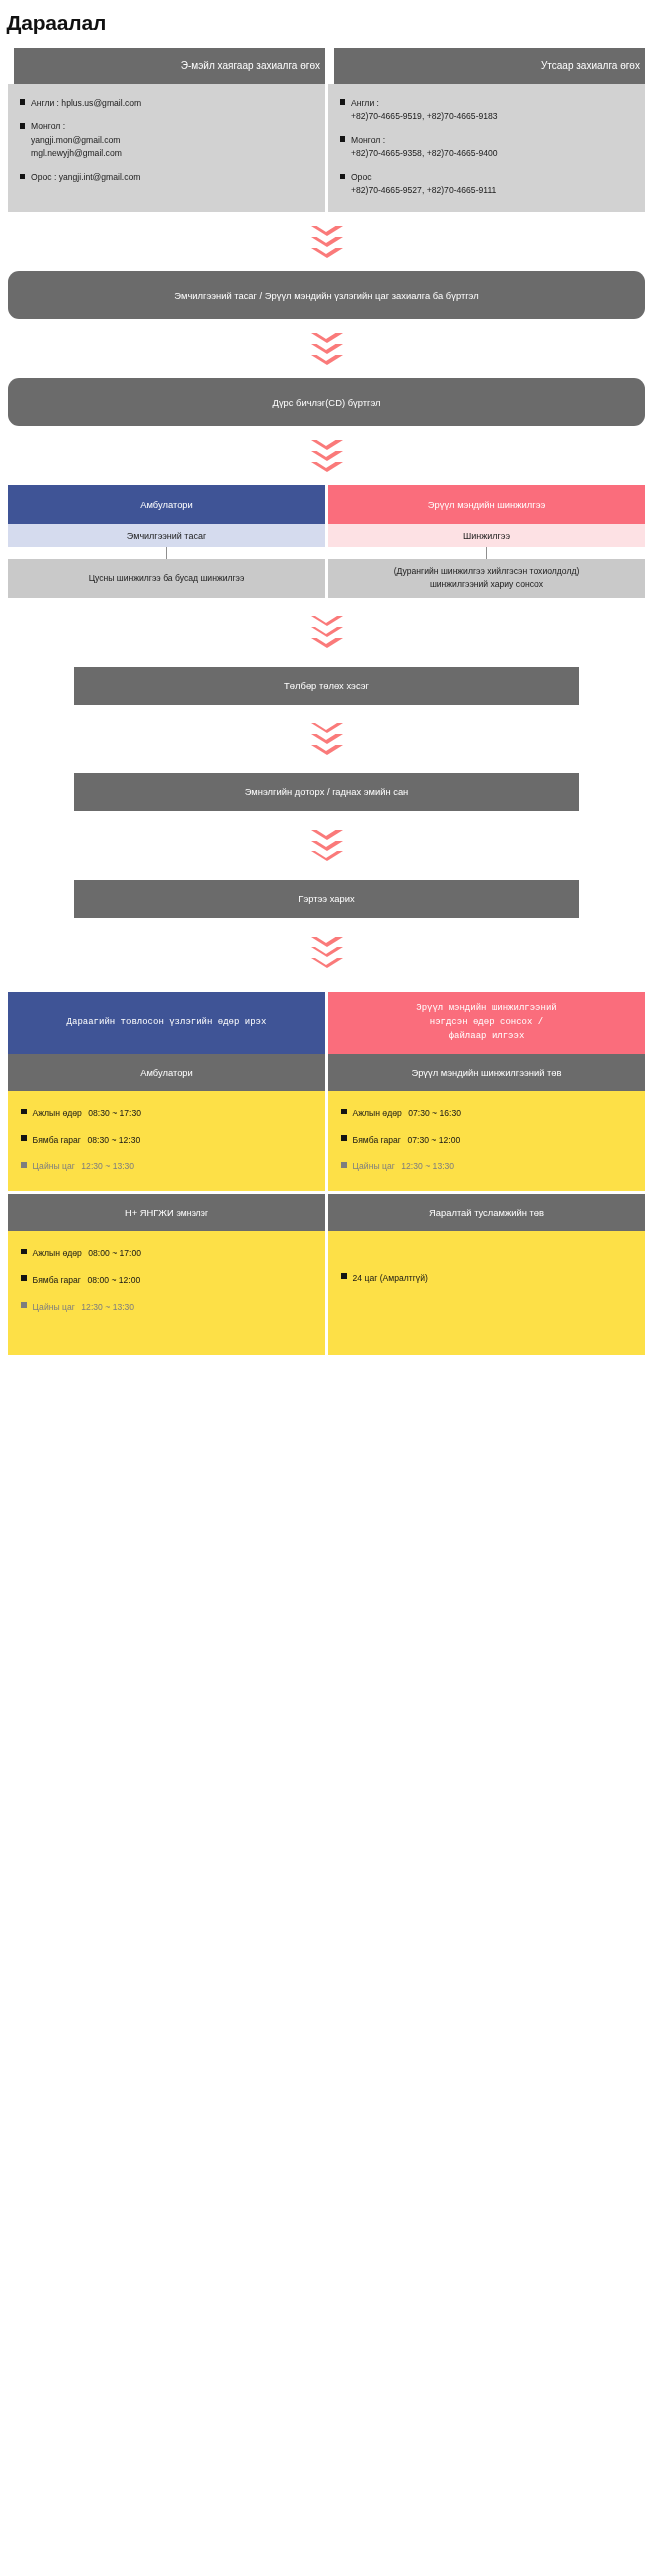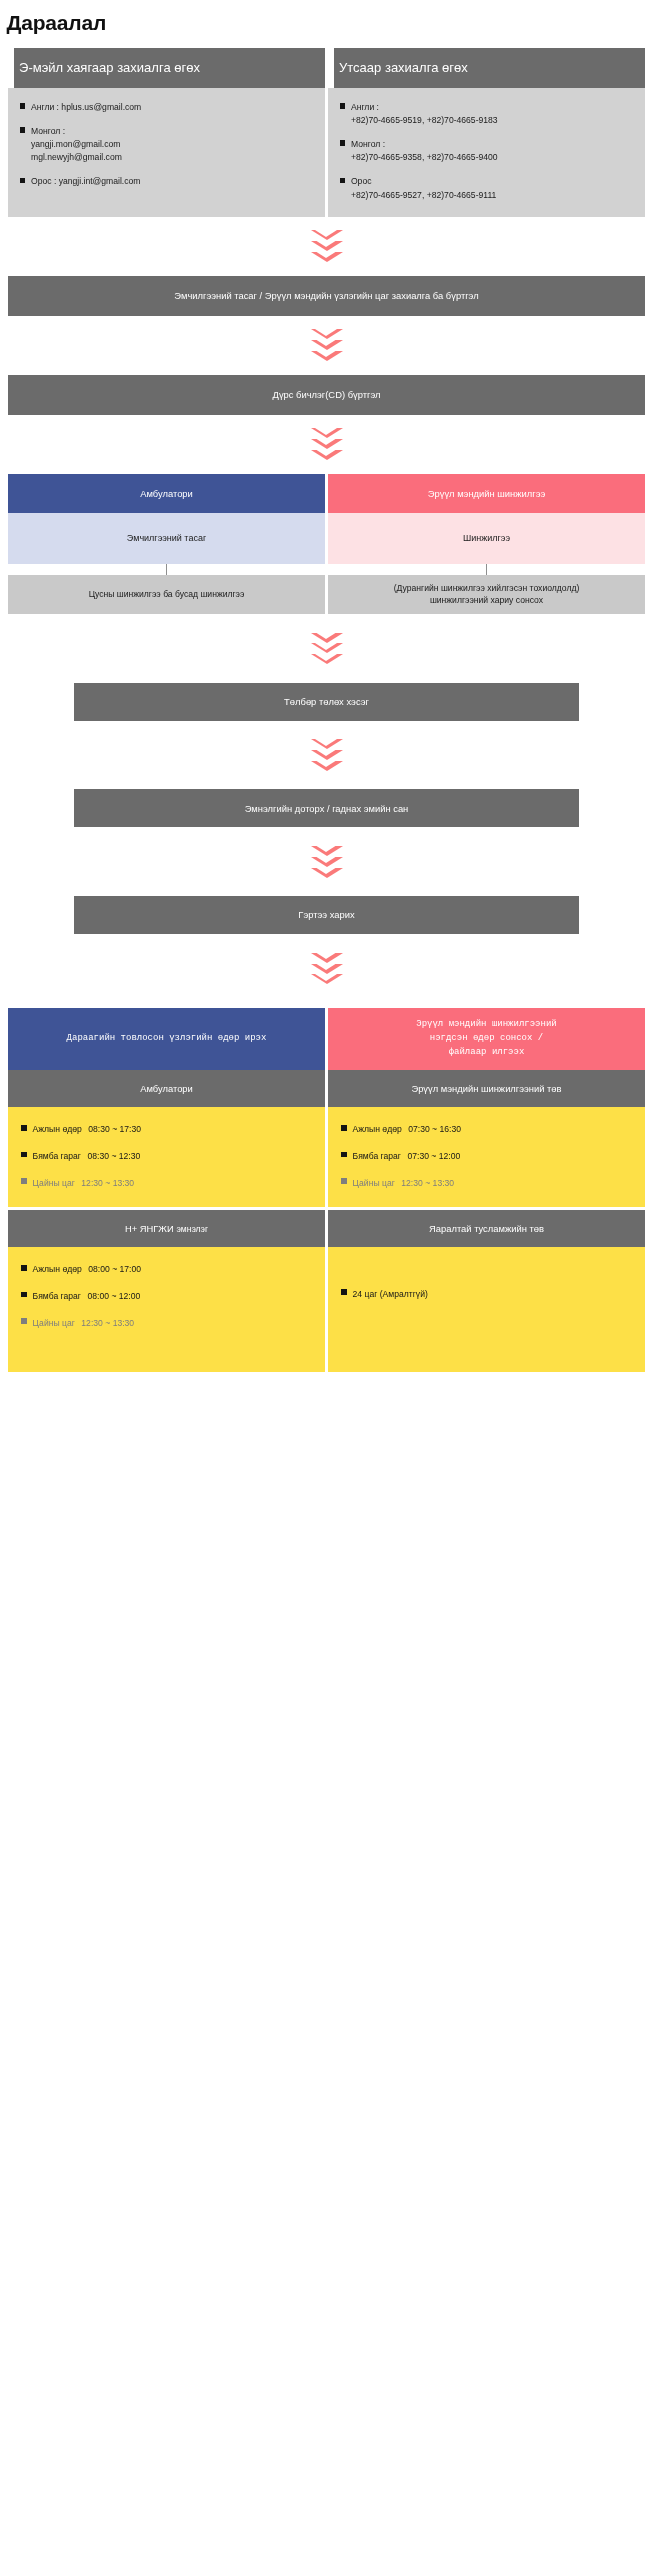--- a/index.html
+++ b/index.html
@@ -31,21 +31,21 @@
     font-size: 9.4px;
     font-weight: 400;
     text-align: center;
     display: flex;
     align-items: center;
     justify-content: center;
     padding: 0 11.4px;
     line-height: 1.45;
   }
 
-  .flow-wide  { margin: 0 8.2px; height: 40px; }
+  .flow-wide  { margin: 0 8.2px; height: 48px; border-radius: 11px; }
   .flow-inset { margin: 0 74px; height: 38px; }
 
   
   .arrow {
     height: 46px;
     display: flex;
     flex-direction: column;
     align-items: center;
     justify-content: center;
     gap: 0.8px;
@@ -70,22 +70,22 @@
   
   .contact-table {
     display: flex;
     gap: 3.3px;
     margin: 0 8.2px;
   }
   .contact-col { flex: 1; display: flex; flex-direction: column; }
   .contact-head {
     background: #6b6b6b;
     color: #ffffff;
-    font-size: 13px;
-    text-align: left;
+    font-size: 10px;
+    text-align: right;
     padding: 10.6px 4.9px;
     line-height: 1.4;
     margin-left: 6px;
   }
   .contact-body {
     background: #d2d2d2;
     padding: 13px 11.4px 14.7px 11.4px;
     flex: 1;
   }
   .contact-item {
@@ -115,21 +115,21 @@
     display: flex; align-items: center; justify-content: center;
     color: #ffffff;
     font-size: 9.4px;
     text-align: center;
     padding: 0 8.2px;
   }
   .branch-head.blue { background: #3f5496; }
   .branch-head.pink { background: #fa6d7c; }
 
   .branch-sub {
-    height: 51px;
+    height: 23px;
     display: flex; align-items: center; justify-content: center;
     font-size: 9px;
     color: #1b1b1b;
     text-align: center;
     padding: 0 15px;
   }
   .branch-sub.blue { background: #d5dbee; }
   .branch-sub.pink { background: #fde1e4; }
 
   .connector {

